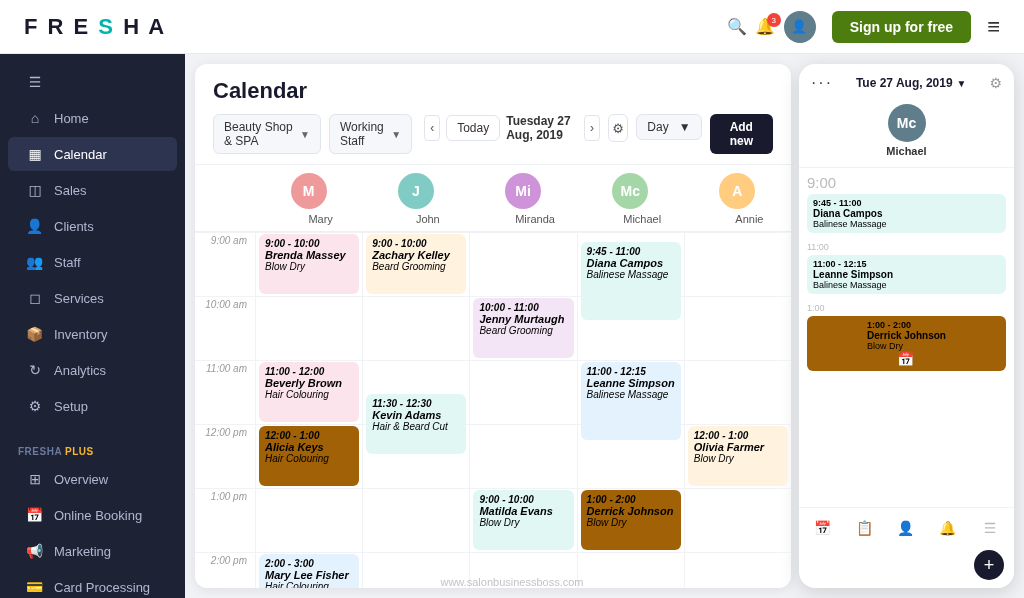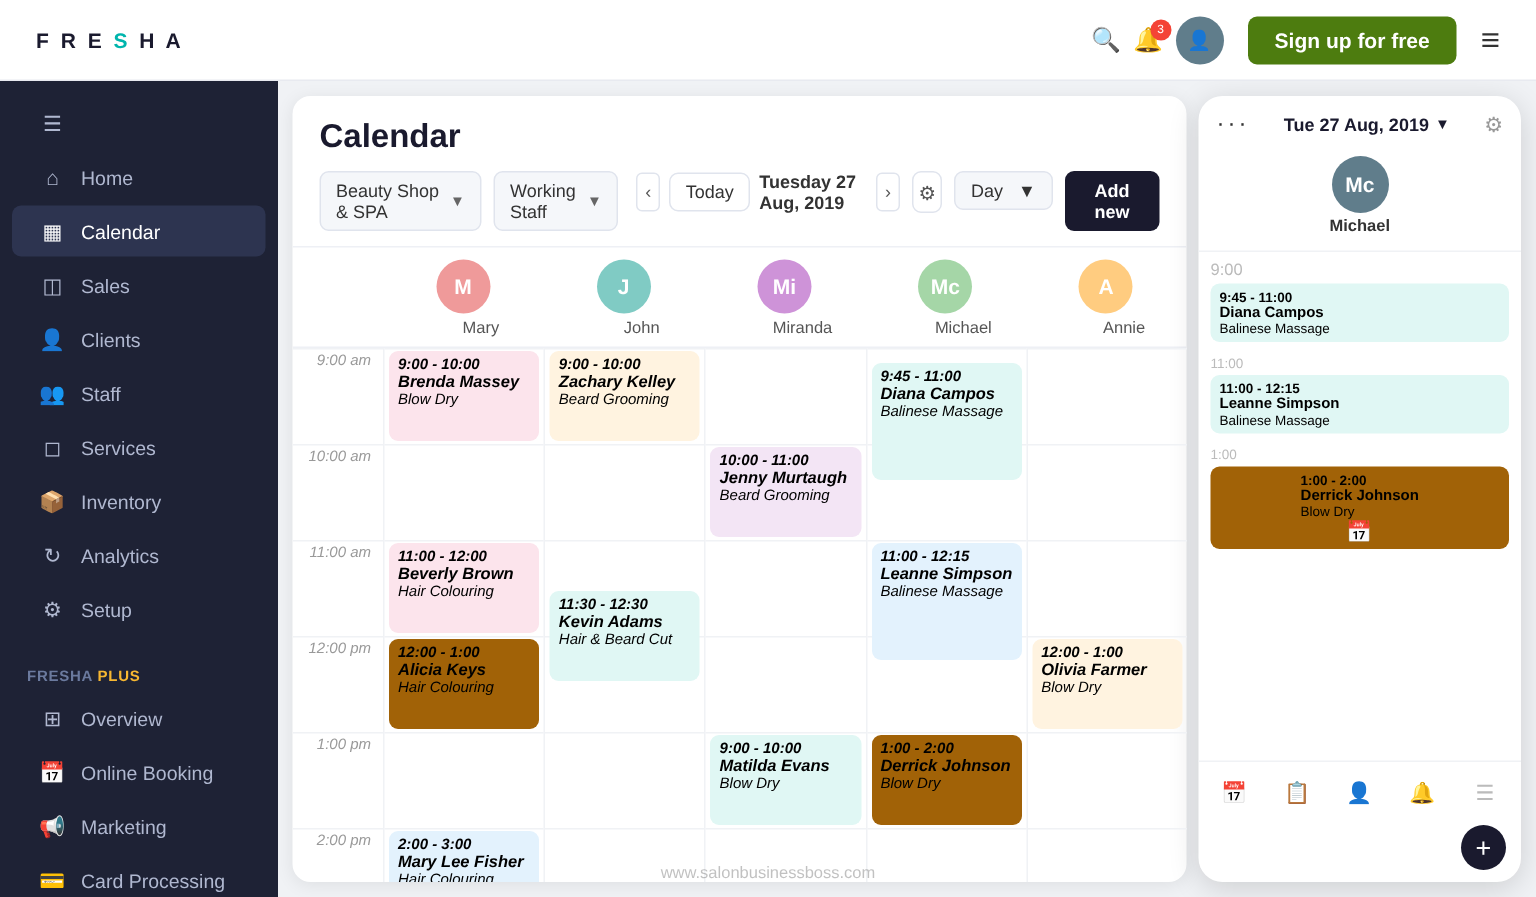--- a/index.html
+++ b/index.html
@@ -1,20 +1,20 @@
 <!DOCTYPE html>
 <html><head>
   <meta charset="utf-8">
   <style>
     * { box-sizing: border-box; margin: 0; padding: 0; }
     body { font-family: -apple-system, BlinkMacSystemFont, 'Segoe UI', sans-serif; background: #f0f2f5; width: 1024px; height: 598px; overflow: hidden; display: flex; flex-direction: column; }
 
     
     .top-nav { background: #fff; height: 54px; display: flex; align-items: center; justify-content: space-between; padding: 0 24px; border-bottom: 1px solid #e8eaf0; flex-shrink: 0; }
-    .logo { font-size: 14px; font-weight: 700; letter-spacing: 2px; color: #1a1a2e; }
+    .logo { font-size: 22px; font-weight: 700; letter-spacing: 2px; color: #1a1a2e; }
     .logo span { color: #00b5ad; }
     .nav-right { display: flex; align-items: center; gap: 16px; }
     .signup-btn { background: #4d7c0f; color: #fff; border: none; border-radius: 6px; padding: 8px 18px; font-size: 14px; font-weight: 600; cursor: pointer; }
     .hamburger { font-size: 22px; cursor: pointer; color: #333; }
 
     
     .main-layout { display: flex; flex: 1; overflow: hidden; }
 
     
     .sidebar { width: 185px; background: #1e2235; color: #fff; display: flex; flex-direction: column; padding: 10px 0; flex-shrink: 0; overflow-y: auto; }
@@ -371,21 +371,21 @@
           </div>
           <span class="mobile-settings">⚙</span>
         </div>
         <div class="mobile-staff-row">
           <div class="mobile-avatar">Mc</div>
           <span class="mobile-staff-name">Michael</span>
         </div>
       </div>
 
       <div class="mobile-body">
-        <div style="font-size:11px;color:#bbb;padding:6px 0 3px;">9:00</div>
+        <div style="font-size:15px;color:#bbb;padding:6px 0 3px;">9:00</div>
         <div class="mobile-appt appt-teal">
           <div class="mobile-appt-time">9:45 - 11:00</div>
           <div class="mobile-appt-name">Diana Campos</div>
           <div class="mobile-appt-service">Balinese Massage</div>
         </div>
         <div style="font-size:9px;color:#bbb;padding:6px 0 3px;">11:00</div>
         <div class="mobile-appt appt-teal">
           <div class="mobile-appt-time">11:00 - 12:15</div>
           <div class="mobile-appt-name">Leanne Simpson</div>
           <div class="mobile-appt-service">Balinese Massage</div>

